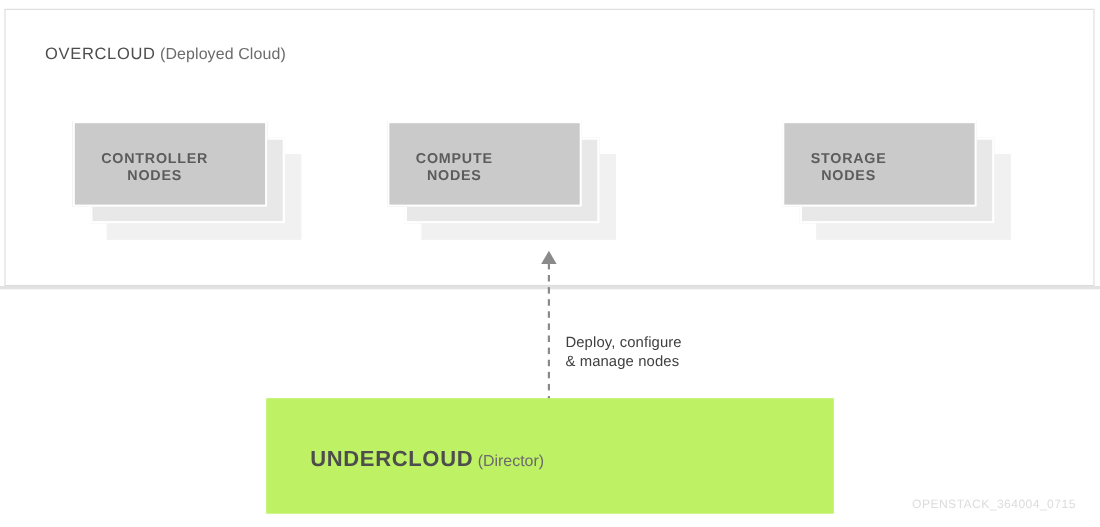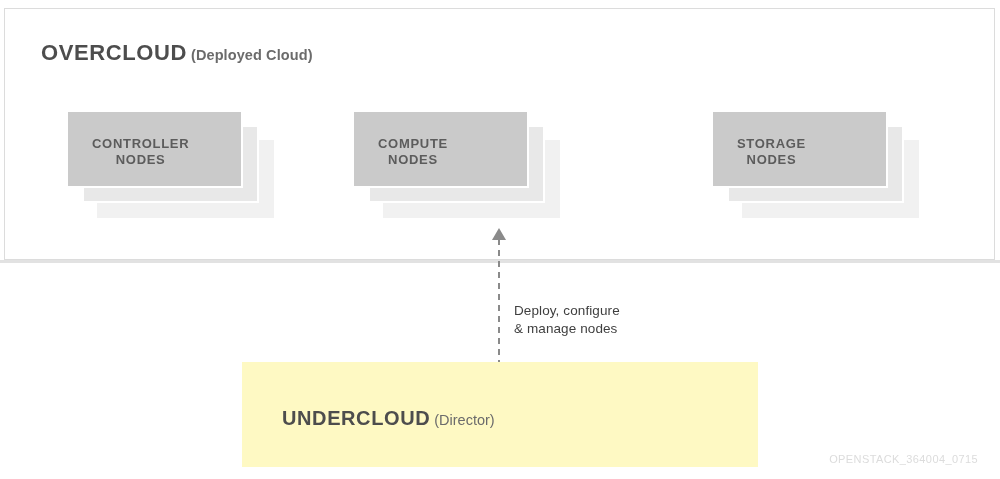--- a/index.html
+++ b/index.html
@@ -40,28 +40,28 @@
   }
 
   .panel-title {
     position: absolute;
     left: 41px;
     top: 42px;
     white-space: nowrap;
     line-height: 1;
   }
   .panel-title .title-main {
-    font-size: 22px;
-    font-weight: bold;
+    font-size: 15px;
+    font-weight: normal;
     color: #4d4d4d;
     letter-spacing: 0.6px;
   }
   .panel-title .title-sub {
     font-size: 14.5px;
-    font-weight: bold;
+    font-weight: normal;
     color: #6b6b6b;
     letter-spacing: 0.1px;
     margin-left: 4px;
   }
 
   
   .node-stack {
     position: absolute;
     top: 110px;
     width: 208px;
@@ -153,21 +153,21 @@
     letter-spacing: 0.1px;
   }
 
   
   .undercloud-box {
     position: absolute;
     left: 242px;
     top: 362px;
     width: 516px;
     height: 105px;
-    background: #fef9c3;
+    background: #bef264;
     text-decoration: underline;
   }
   .undercloud-title {
     position: absolute;
     left: 40px;
     top: 46px;
     white-space: nowrap;
     line-height: 1;
   }
   .undercloud-title .title-main {

